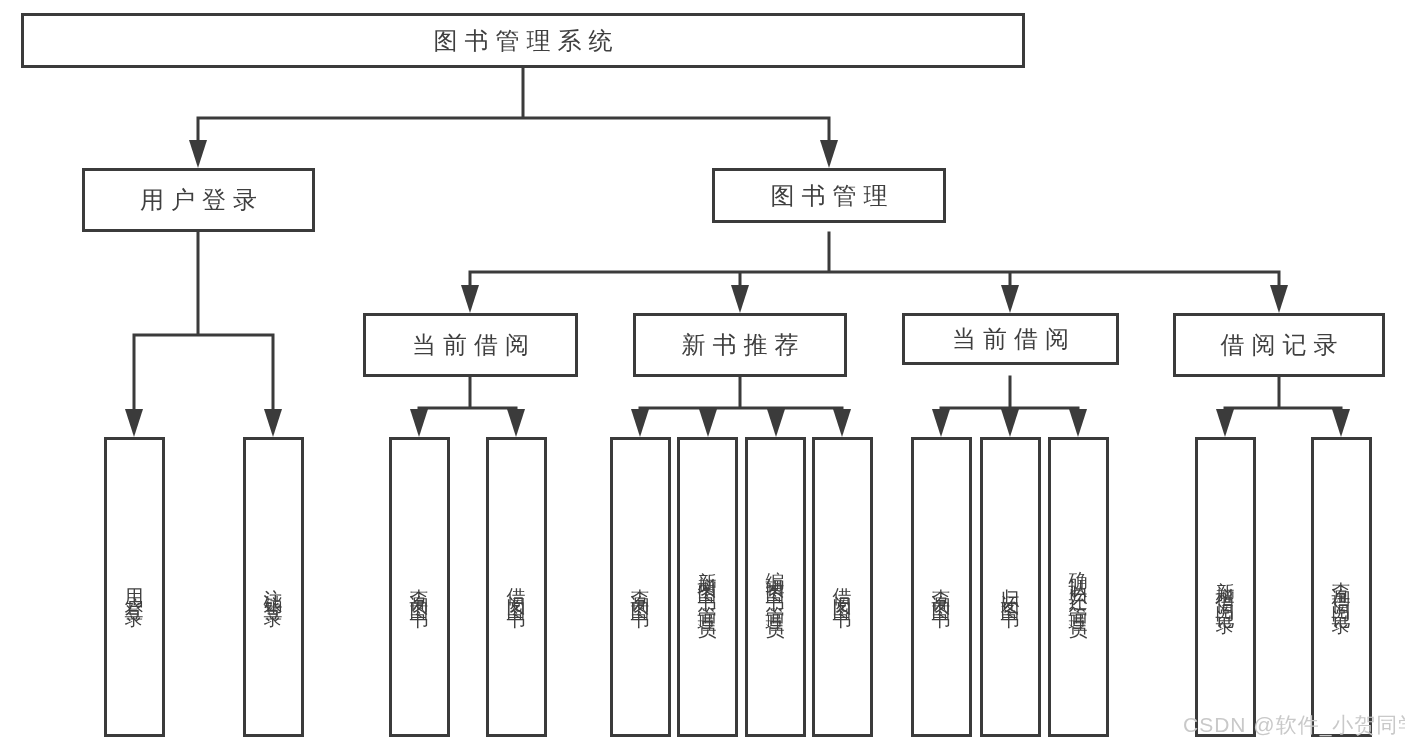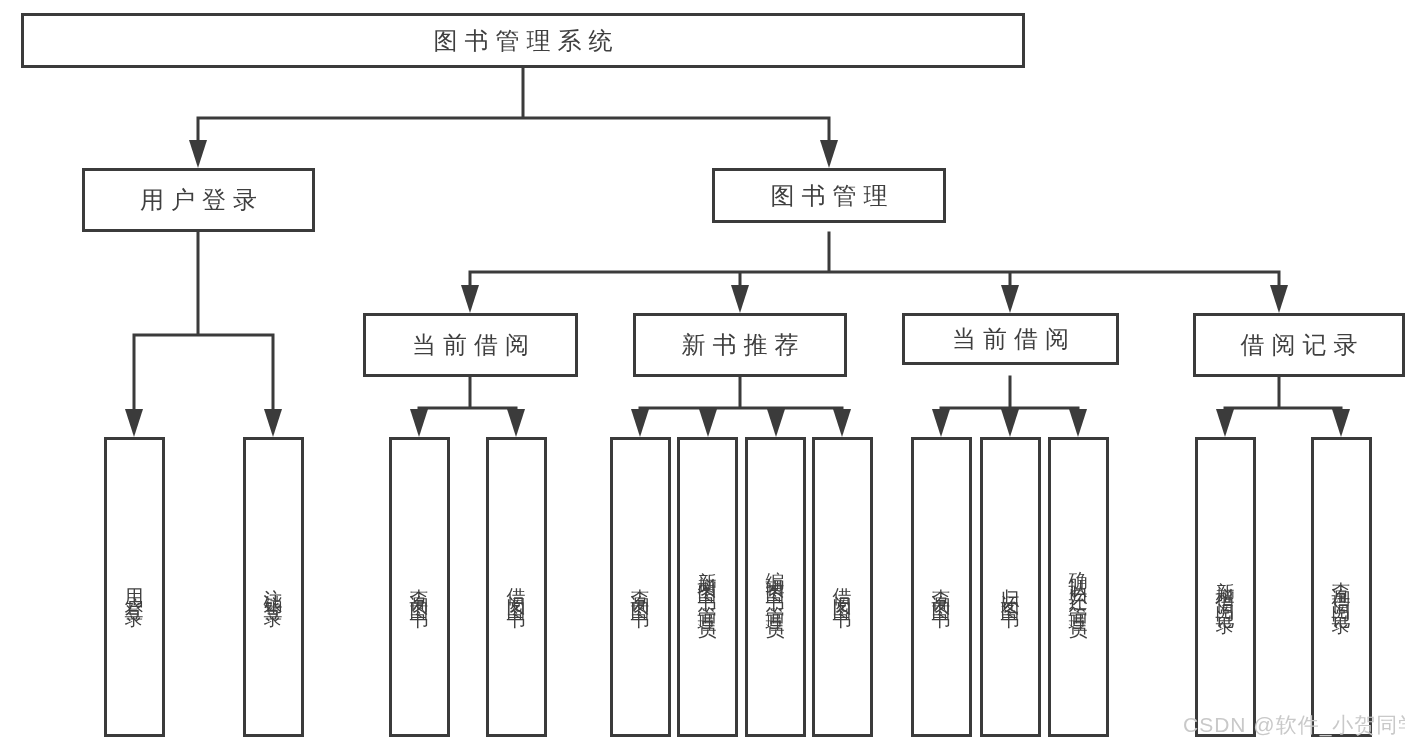--- a/index.html
+++ b/index.html
@@ -41,21 +41,21 @@
   }
   
   .n-root   { left: 21px;   top: 13px;  width: 1004px; height: 55px; }
   
   .n-login  { left: 82px;   top: 168px; width: 233px;  height: 64px; }
   .n-mgmt   { left: 712px;  top: 168px; width: 234px;  height: 55px; }
   
   .n-new    { left: 363px;  top: 313px; width: 215px;  height: 64px; }
   .n-borrow { left: 633px;  top: 313px; width: 214px;  height: 64px; }
   .n-cur    { left: 902px;  top: 313px; width: 217px;  height: 52px; }
-  .n-rec    { left: 1173px; top: 313px; width: 212px;  height: 64px; margin-left: 20px; }
+  .n-rec    { left: 1173px; top: 313px; width: 212px;  height: 64px; }
   
   .leaf     { top: 437px; width: 61px; height: 300px; }
   .l-u1 { left: 104px; }
   .l-u2 { left: 243px; }
   .l-n1 { left: 389px; }
   .l-n2 { left: 486px; }
   .l-b1 { left: 610px; }
   .l-b2 { left: 677px; }
   .l-b3 { left: 745px; }
   .l-b4 { left: 812px; }

